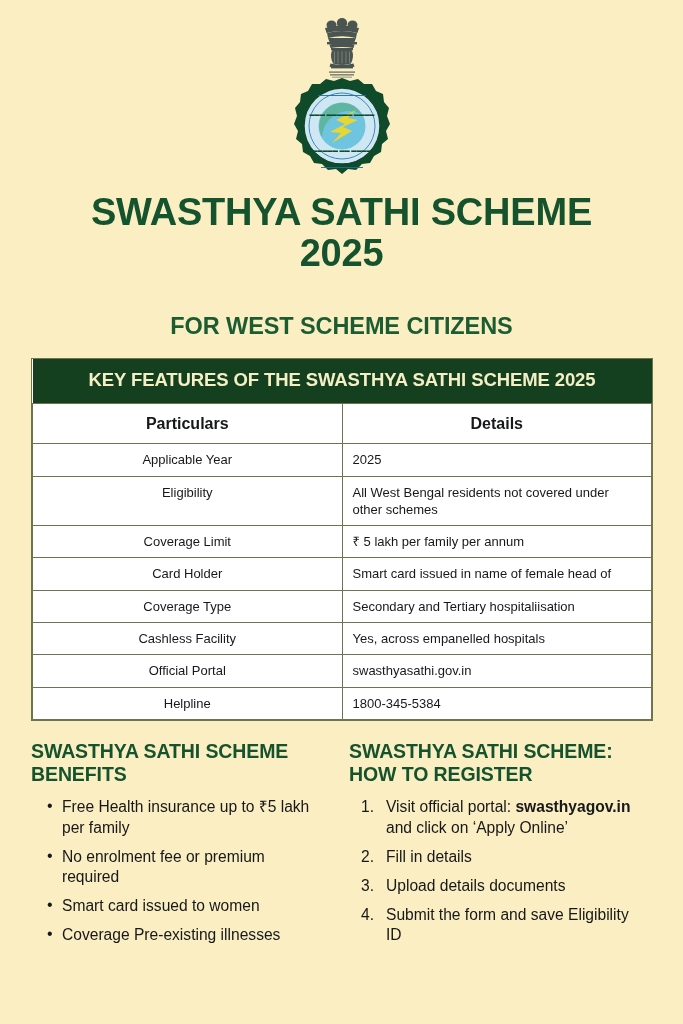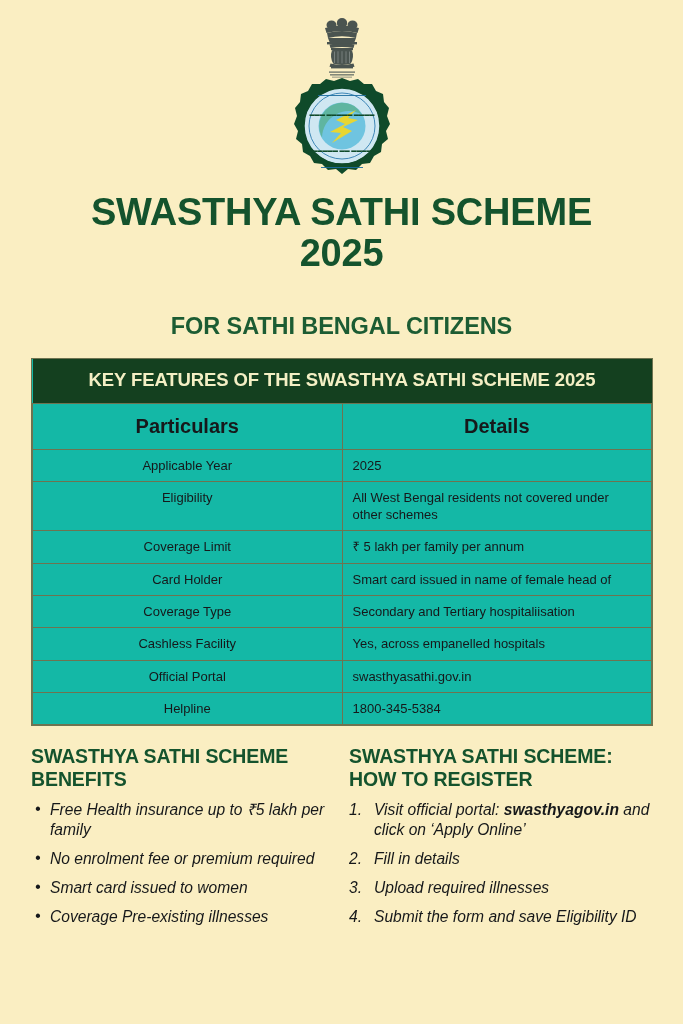--- a/index.html
+++ b/index.html
@@ -58,21 +58,21 @@
   
   .table-wrap {
     margin: 18px 30px 0 31px;
     border: 1px solid #6e7350;
     border-collapse: collapse;
   }
   table.features {
     width: 100%;
     border-collapse: collapse;
     table-layout: fixed;
-    background: #14b8a6;
+    background: #ffffff;
     padding-left: 12px;
   }
   table.features tr.head-row td {
     background: #14401f;
     color: #f4efc4;
     font-size: 18.5px;
     font-weight: bold;
     text-align: center;
     padding: 9px 6px 10px 6px;
     letter-spacing: -0.1px;
@@ -82,21 +82,21 @@
     border: 1px solid #6e7350;
     padding: 7px 10px;
     font-size: 13px;
     color: #16181a;
     vertical-align: top;
     line-height: 1.33;
   }
   table.features tr.col-head td {
     font-weight: bold;
     text-align: center;
-    font-size: 20px;
+    font-size: 16px;
     padding-top: 9px;
     padding-bottom: 9px;
   }
   td.particular {
     width: 197px;
     text-align: center;
   }
   td.detail {
     text-align: left;
     padding-left: 14px;
@@ -114,24 +114,23 @@
   }
   .col-title {
     color: #14532d;
     font-size: 19.5px;
     font-weight: bold;
     line-height: 1.17;
     margin-bottom: 9px;
     letter-spacing: -0.1px;
   }
   ul.bullets, ol.steps {
-    margin: 0;
+    margin: 12px;
     padding: 0;
     list-style: none;
-    font-style: italic;
   }
   ul.bullets li {
     position: relative;
     padding-left: 19px;
     margin-bottom: 9px;
     font-size: 15.6px;
     line-height: 1.29;
     color: #16181a;
   }
   ul.bullets li::before {
@@ -213,21 +212,21 @@
     </g>
   </svg>
 </div>
 
 <div class="main-title">
   <span>SWASTHYA SATHI SCHEME</span><br>
   <span>2025</span>
 </div>
 <div class="sub-title">
   <br>
-  <span>FOR SATHI BENGAL CITIZENS</span>
+  <span>FOR WEST SCHEME CITIZENS</span>
 </div>
 
 <div class="table-wrap">
   <table class="features">
     <tbody>
       <tr class="head-row">
         <td colspan="2">KEY FEATURES OF THE SWASTHYA SATHI SCHEME 2025</td>
       </tr>
       <tr class="col-head">
         <td class="particular">Particulars</td>
@@ -291,21 +290,21 @@
       <span>HOW TO REGISTER</span>
     </div>
     <ol class="steps">
       <li>
         <span class="num">1.</span><span>Visit official portal: </span><span class="bold-link">swasthyagov.in</span><span> and click on ‘Apply Online’</span>
       </li>
       <li>
         <span class="num">2.</span><span>Fill in details</span>
       </li>
       <li>
-        <span class="num">3.</span><span>Upload required illnesses</span>
+        <span class="num">3.</span><span>Upload details documents</span>
       </li>
       <li>
         <span class="num">4.</span><span>Submit the form and save Eligibility ID</span>
       </li>
     </ol>
   </div>
 
 </div>
 
 </body></html>

